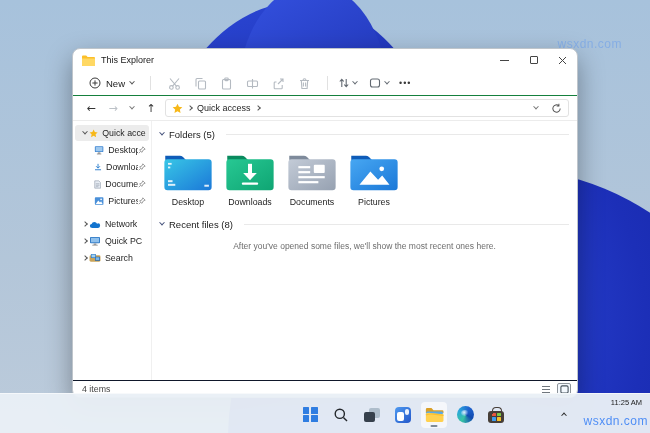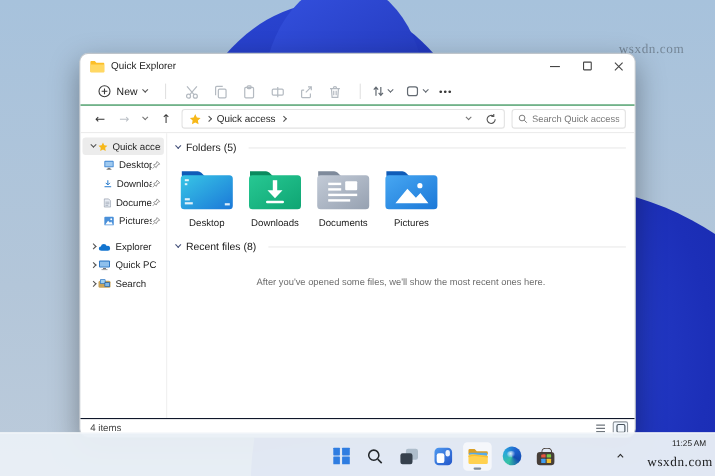--- a/index.html
+++ b/index.html
@@ -6,21 +6,21 @@
   html,body { width:650px; height:433px; overflow:hidden; }
   body { font-family:"Liberation Sans","DejaVu Sans",sans-serif; position:relative; background:linear-gradient(180deg,#a7c2dc 0%,#b3c6d9 60%,#bccbdb 100%); }
 
   
   .bloom { position:absolute; border-radius:50%; }
   .bloom-a { left:150px; top:2px; width:300px; height:420px; background:linear-gradient(160deg,#2c49d8 0%,#16249f 55%,#0e1a86 100%); }
   .bloom-a2 { left:238px; top:-16px; width:150px; height:220px; background:linear-gradient(150deg,#3553e2,#14239c); }
   .bloom-b { left:228px; top:168px; width:545px; height:545px; background:radial-gradient(circle at 32% 28%,#3354e6 0%,#1c2fb8 45%,#0e1a8e 100%); }
 
   
-  .wm { position:absolute; color:#000000; font-size:12px; letter-spacing:.5px; z-index:60;font-family:Liberation Serif, serif; }
+  .wm { position:absolute; color:#3b82f6; font-size:12px; letter-spacing:.5px; z-index:60; }
   .wm-top { top:37px; right:28px; opacity:.32; }
   .wm-tray { bottom:5px; right:2px; opacity:.88; z-index:70; }
 
   
   .window { position:absolute; left:72px; top:48px; width:506px; height:350px; background:#fff; border:1px solid #bfc5cb; border-radius:8px; box-shadow:0 10px 26px rgba(0,0,0,.35); display:flex; flex-direction:column; overflow:hidden; z-index:10; }
 
   .titlebar { height:22px; display:flex; align-items:center; padding-left:9px; flex:0 0 auto; }
   .titlebar .title { font-size:9px; color:#202020; margin-left:6px; }
   .win-controls { margin-left:auto; display:flex; height:100%; }
   .win-btn { width:29px; height:100%; display:flex; align-items:center; justify-content:center; }
@@ -64,21 +64,21 @@
   .content { flex:1; padding:6px 8px 0 8px; display:flex; flex-direction:column; min-width:0; }
   .sec-head { display:flex; align-items:center; gap:5px; height:14px; }
   .sec-head .chevbox { color:#44507a; display:flex; }
   .sec-title { font-size:9.5px; color:#1a1a1a; white-space:nowrap; }
   .sec-rule { flex:1; height:1px; background:#e9e9e9; margin-left:6px; }
 
   .tiles { display:flex; gap:2px; margin:8px 0 2px -2px; }
   .tile { width:60px; display:flex; flex-direction:column; align-items:center; padding:3px 0 4px 0; border-radius:3px; }
   .tile .tlabel { font-size:8.8px; color:#1c1c1c; margin-top:5px; }
 
-  .empty-msg { font-size:8.5px; color:#6d6d6d; text-align:center; margin-top:20px; }
+  .empty-msg { font-size:8.5px; color:#6d6d6d; text-align:center; margin-top:10px; }
 
   .statusbar { height:17px; border-top:1px solid #0f172a; display:flex; align-items:center; padding:0 6px 0 9px; flex:0 0 auto; }
   .status-count { font-size:8.8px; color:#444; }
   .view-toggles { margin-left:auto; display:flex; align-items:center; gap:4px; }
   .vt { width:14px; height:13px; display:flex; align-items:center; justify-content:center; color:#6f767d; border-radius:2px; }
   .vt.active { border:1px solid #8d949b; background:#f3f8fd; color:#45505a; }
 
   
   .taskbar { position:absolute; left:0; right:0; bottom:0; height:40px; background:rgba(233,239,246,.96); border-top:1px solid rgba(255,255,255,.6); z-index:50; display:flex; align-items:center; }
   .tb-center { position:absolute; left:50%; transform:translateX(-28px); display:flex; align-items:center; gap:5px; top:0; bottom:0; }
@@ -114,21 +114,21 @@
 
 <div class="wm wm-top">wsxdn.com</div>
 
 <div class="window">
 
   <div class="titlebar">
     <svg width="13" height="11" viewBox="0 0 13 11">
         <path d="M0 1.5 Q0 .5 1 .5 H4.2 L5.6 2 H12 Q13 2 13 3 V10 Q13 11 12 11 H1 Q0 11 0 10 Z" fill="#fcbf29"></path>
         <path d="M0 3.6 H13 V10 Q13 11 12 11 H1 Q0 11 0 10 Z" fill="#ffd863"></path>
       </svg>
-    <span class="title">Quick Explorer</span>
+    <span class="title">This Explorer</span>
     <div class="win-controls">
       <div class="win-btn">
           <span class="min-glyph"></span>
         </div>
       <div class="win-btn">
           <span class="max-glyph"></span>
         </div>
       <div class="win-btn">
         <svg width="9" height="9" viewBox="0 0 9 9">
             <path d="M1 1 L8 8 M8 1 L1 8" stroke="#454545" stroke-width="1"></path>
@@ -218,27 +218,20 @@
       <span class="crumb-label">Quick access</span>
       <span class="chev right"></span>
       <span class="crumb-spacer"></span>
       <span class="chev down" style="color:#777;margin-right:8px"></span>
       <svg width="11" height="11" viewBox="0 0 12 12" fill="none" stroke="#555" stroke-width="1.1">
           <path d="M10 6 A4 4 0 1 1 8.6 3"></path>
           <path d="M8.6 .8 V3.2 H6.2"></path>
         </svg>
     </div>
 
-    <div class="search-field">
-      <svg width="10" height="10" viewBox="0 0 12 12" fill="none" stroke="#777" stroke-width="1.2">
-          <circle cx="5" cy="5" r="3.6"></circle>
-          <path d="M7.8 7.8 L11 11"></path>
-        </svg>
-      <input type="text" placeholder="Search Quick access" style="">
-    </div>
   </div>
 
   <div class="win-body">
 
     <div class="sidebar">
       <div class="side-row selected">
         <span class="chevbox">
             <span class="chev down"></span>
           </span>
         <svg width="11" height="11" viewBox="0 0 12 12">
@@ -295,21 +288,21 @@
 
       <div class="side-gap"></div>
 
       <div class="side-row">
         <span class="chevbox">
             <span class="chev right"></span>
           </span>
         <svg width="12" height="9" viewBox="0 0 14 9">
             <path d="M4 8.5 Q1 8.5 1 6.2 Q1 4.2 3.1 4 Q3.6 1.5 6.3 1.5 Q8.6 1.5 9.4 3.5 Q10 3.1 10.8 3.1 Q13 3.1 13 5.8 Q13 8.5 10.6 8.5 Z" fill="#1274cf"></path>
           </svg>
-        <span class="lbl">Explorer</span>
+        <span class="lbl">Network</span>
       </div>
 
       <div class="side-row">
         <span class="chevbox">
             <span class="chev right"></span>
           </span>
         <svg width="12" height="10" viewBox="0 0 13 11">
             <rect x="1" y="1" width="11" height="7" rx="1" fill="#2d77c4"></rect>
             <rect x="2" y="2" width="9" height="5" fill="#8fc0ec"></rect>
             <rect x="5" y="8.4" width="3" height="1.2" fill="#777"></rect>

